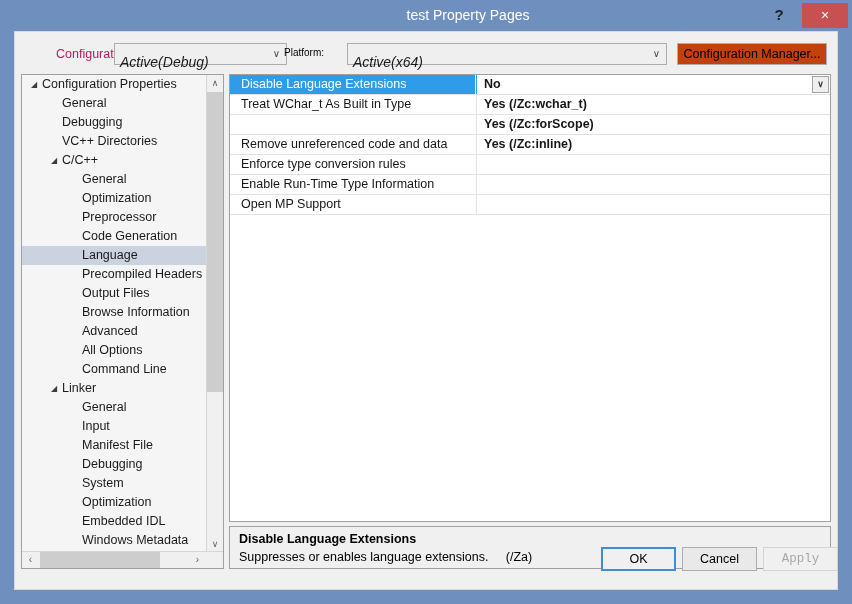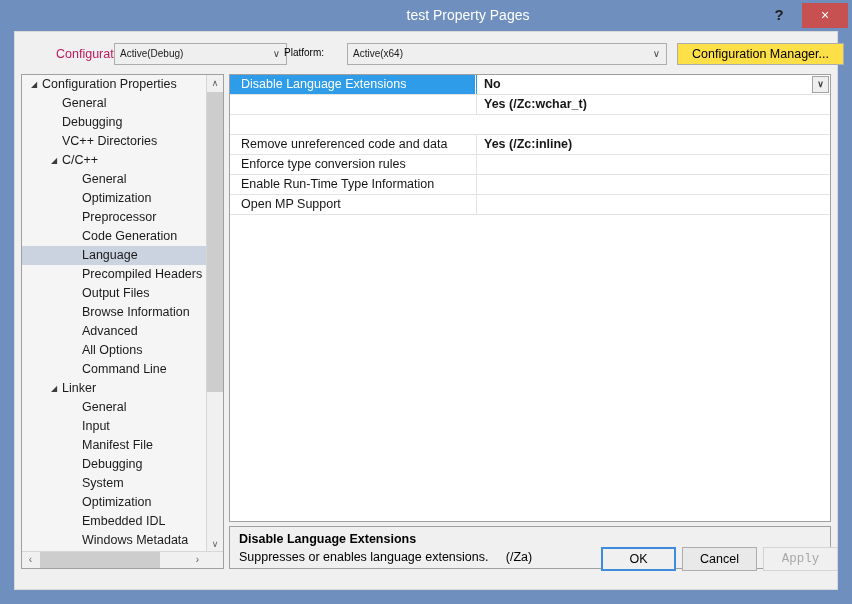--- a/index.html
+++ b/index.html
@@ -101,41 +101,42 @@
   .combo {
     position: absolute;
     height: 22px;
     background: #efefef;
     border: 1px solid #adadad;
     box-sizing: border-box;
     cursor: default;
   }
   .combo .combo-text {
     position: absolute;
-    left: 5px; top: 0;
+    left: 5px; top: 8px;
     line-height: 20px;
-    font-size: 10px;
+    font-size: 14px;
     color: #1a1a1a;
     white-space: nowrap;
+    font-style: italic;
   }
   .combo .caret {
     position: absolute;
     right: 6px; top: 0;
     line-height: 20px;
     font-size: 10px;
     color: #4a4a4a;
   }
   #combo-config { left: 99px; top: 11px; width: 173px; }
   #combo-platform { left: 332px; top: 11px; width: 320px; }
 
   .cfgmgr-btn {
     position: absolute;
     left: 662px; top: 11px;
-    width: 167px; height: 22px;
-    background: #fde047;
+    width: 150px; height: 22px;
+    background: #c2410c;
     border: 1px solid #adadad;
     box-sizing: border-box;
     text-align: center;
     line-height: 20px;
     font-size: 12.5px;
     color: #000;
     cursor: default;
     white-space: nowrap;
   }
 
@@ -501,23 +502,25 @@
       </div>
     </div>
 
     <div class="grid-panel">
       <div id="grid-rows">
           <div class="grid-row sel">
             <div class="pname">Disable Language Extensions</div>
             <div class="pval"><span>No</span><span class="val-caret">∨</span></div>
           </div>
           <div class="grid-row">
+            <div class="pname">Treat WChar_t As Built in Type</div>
             <div class="pval"><span>Yes (/Zc:wchar_t)</span></div>
           </div>
           <div class="grid-row">
+            <div class="pval"><span>Yes (/Zc:forScope)</span></div>
           </div>
           <div class="grid-row">
             <div class="pname">Remove unreferenced code and data</div>
             <div class="pval"><span>Yes (/Zc:inline)</span></div>
           </div>
           <div class="grid-row">
             <div class="pname">Enforce type conversion rules</div>
             <div class="pval"><span></span></div>
           </div>
           <div class="grid-row">

